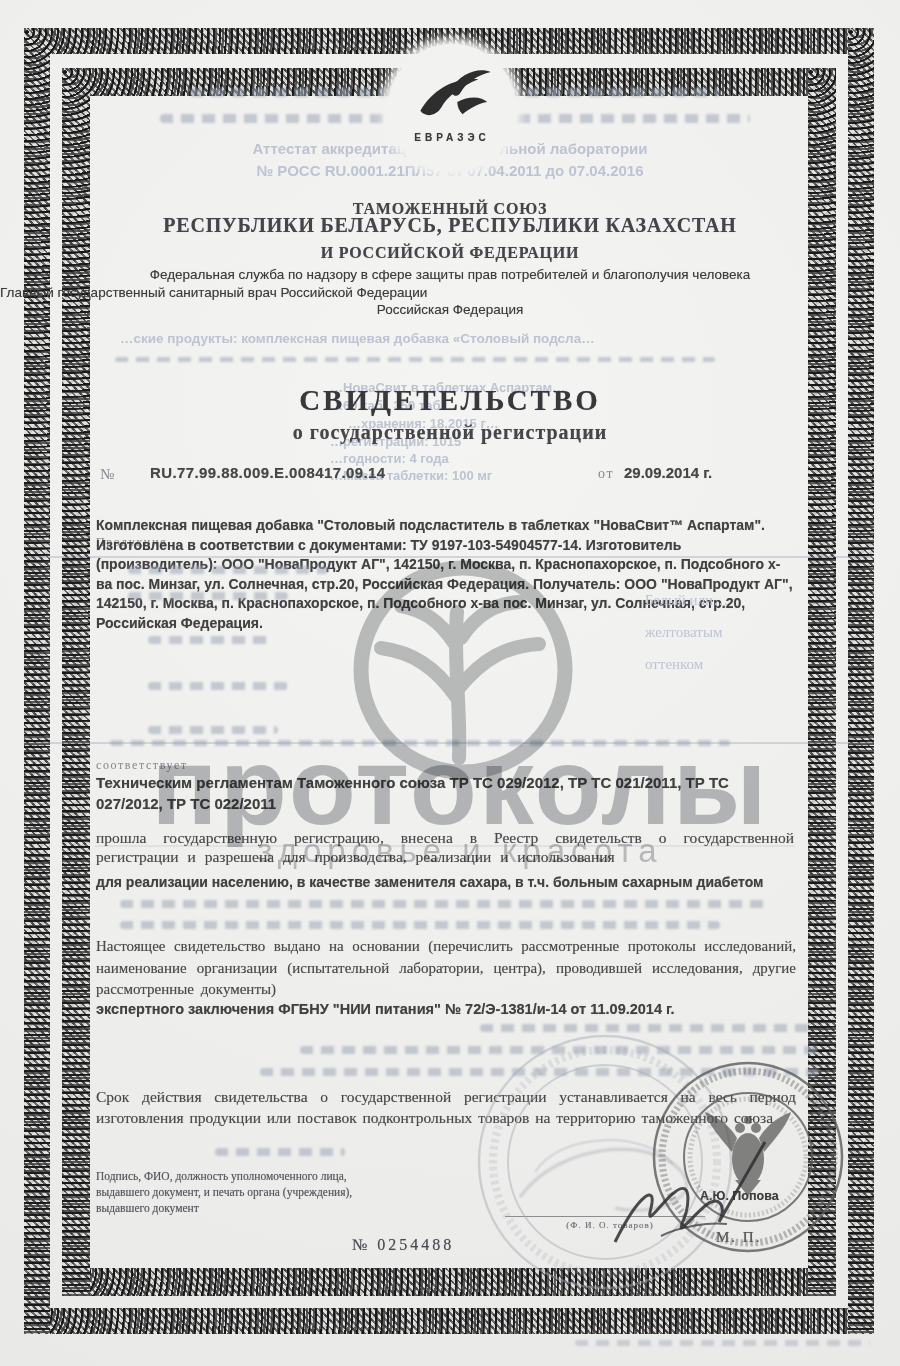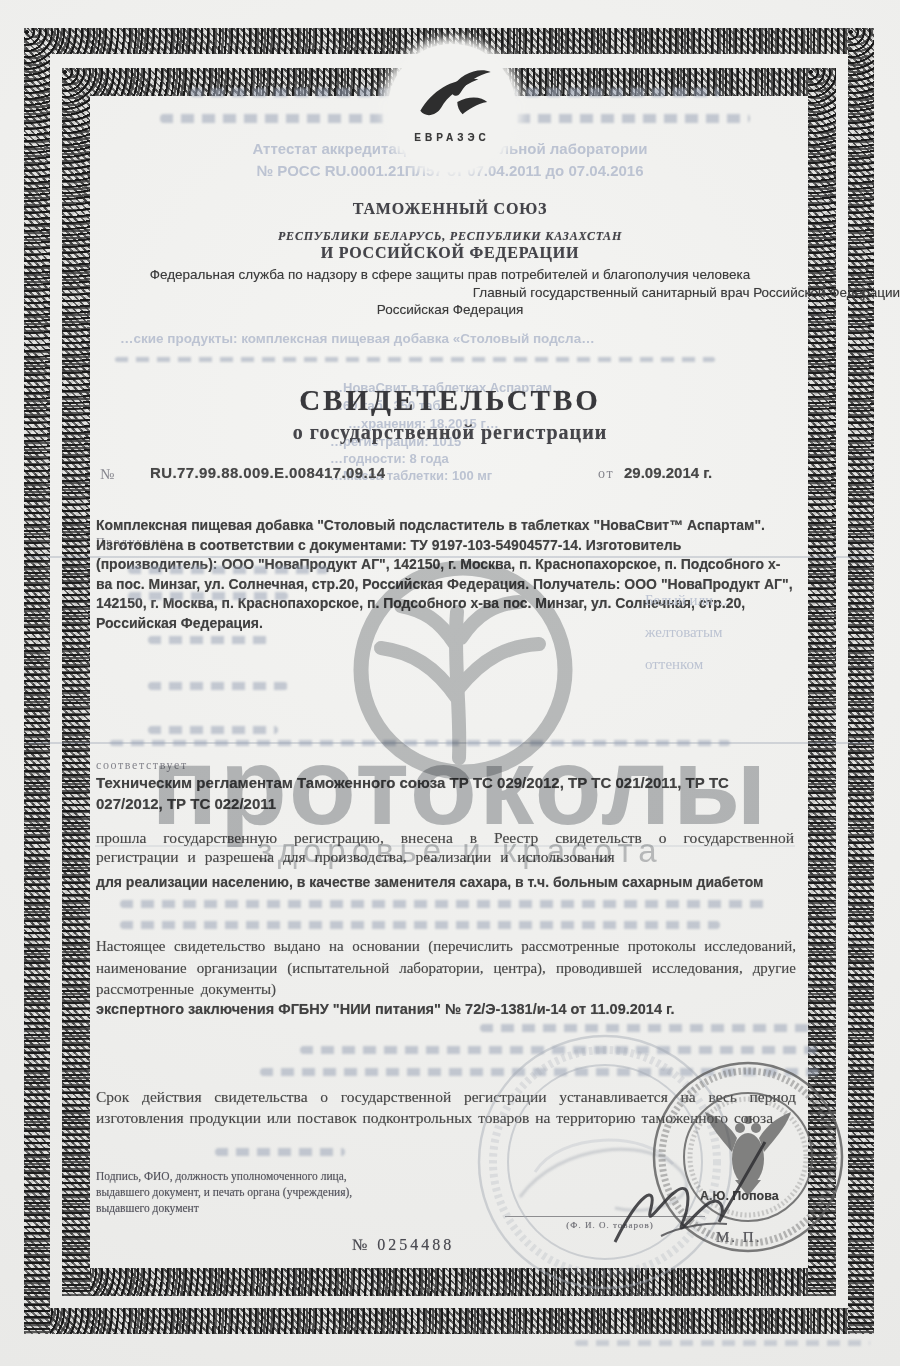--- a/index.html
+++ b/index.html
@@ -60,32 +60,32 @@
   <div class="abs" style="left:388px;top:44px;width:128px;height:128px;border-radius:50%;background:#f2f2f0;box-shadow:0 0 10px 6px #f2f2f0;">
     <svg width="88" height="74" viewBox="0 0 100 80" style="position:absolute;left:20px;top:14px;filter:blur(.3px);">
       <path d="M14,58 C28,34 52,20 80,22 C60,30 44,42 38,54 C32,64 20,66 14,58 Z" fill="#2e2e2e"></path>
       <path d="M48,34 C60,14 82,8 94,14 C80,17 66,26 60,37 C56,44 50,41 48,34 Z" fill="#2e2e2e"></path>
       <path d="M56,48 C70,40 84,42 90,48 C78,50 68,57 62,62 C58,58 56,53 56,48 Z" fill="#2e2e2e"></path>
     </svg>
     <div class="abs sans soft" style="left:0;top:88px;width:128px;text-align:center;font-size:10px;font-weight:bold;letter-spacing:4px;color:#3a3a3a;">ЕВРАЗЭС</div>
   </div>
 
   <div class="abs hdr-serif soft" style="top:200px;font-size:16px;">ТАМОЖЕННЫЙ СОЮЗ</div>
-  <div class="abs hdr-serif soft" style="top:229px;font-size:12px;font-style:italic;">РЕСПУБЛИКИ БЕЛАРУСЬ, РЕСПУБЛИКИ КАЗАХСТАН</div>
+  <div class="abs hdr-serif soft" style="top:214px;font-size:20px;">РЕСПУБЛИКИ БЕЛАРУСЬ, РЕСПУБЛИКИ КАЗАХСТАН</div>
   <div class="abs hdr-serif soft" style="top:244px;font-size:16px;text-align:center;">И РОССИЙСКОЙ ФЕДЕРАЦИИ</div>
   <div class="abs sans soft" style="top:267px;width:100%;text-align:center;font-size:13.5px;color:#3c3c3c;">Федеральная служба по надзору в сфере защиты прав потребителей и благополучия человека</div>
-  <div class="abs sans soft" style="top:285px;width:100%;text-align:right;font-size:13.5px;color:#3c3c3c;">Главный государственный санитарный врач Российской Федерации</div>
+  <div class="abs sans soft" style="top:285px;width:100%;text-align:left;font-size:13.5px;color:#3c3c3c;">Главный государственный санитарный врач Российской Федерации</div>
   <div class="abs sans soft" style="top:302px;width:100%;text-align:center;font-size:13.5px;color:#3c3c3c;">Российская Федерация</div>
 
   <div class="bleedtext" style="left:120px;top:331px;width:740px;font-size:13.5px;">…ские продукты: комплексная пищевая добавка «Столовый подсла…</div>
   <div class="bleedtext" style="left:330px;top:380px;font-size:13px;">…НоваСвит в таблетках Аспартам…</div>
   <div class="bleedtext" style="left:330px;top:398px;font-size:13px;">…60 таб., 350 таб.</div>
   <div class="bleedtext" style="left:330px;top:416px;font-size:13px;margin-left:18px;">…хранения: 18.2015 г…</div>
   <div class="bleedtext" style="left:330px;top:434px;font-size:13px;">…регистрации: 1015</div>
-  <div class="bleedtext" style="left:330px;top:451px;font-size:13px;">…годности: 8 года</div>
+  <div class="bleedtext" style="left:330px;top:451px;font-size:13px;">…годности: 4 года</div>
   <div class="bleedtext" style="left:330px;top:468px;font-size:13px;">…Масса таблетки: 100 мг</div>
 
   <div class="bbar" style="left:115px;top:357px;width:600px;height:5px;"></div>
   <div class="abs soft" style="top:384px;width:100%;text-align:center;font-size:29px;font-weight:bold;letter-spacing:3px;color:#38383c;">СВИДЕТЕЛЬСТВО</div>
   <div class="abs soft" style="top:421px;width:100%;text-align:center;font-size:20px;font-weight:bold;letter-spacing:1px;color:#45454a;">о государственной регистрации</div>
 
   <div class="abs label-faint" style="left:100px;top:466px;font-size:15px;">№</div>
   <div class="abs sans soft" style="left:150px;top:464px;font-size:15px;font-weight:bold;letter-spacing:.4px;color:#474747;">RU.77.99.88.009.E.008417.09.14</div>
   <div class="abs label-faint" style="left:598px;top:466px;font-size:14px;">от</div>
   <div class="abs sans soft" style="left:624px;top:464px;font-size:15px;font-weight:bold;color:#474747;">29.09.2014 г.</div>

